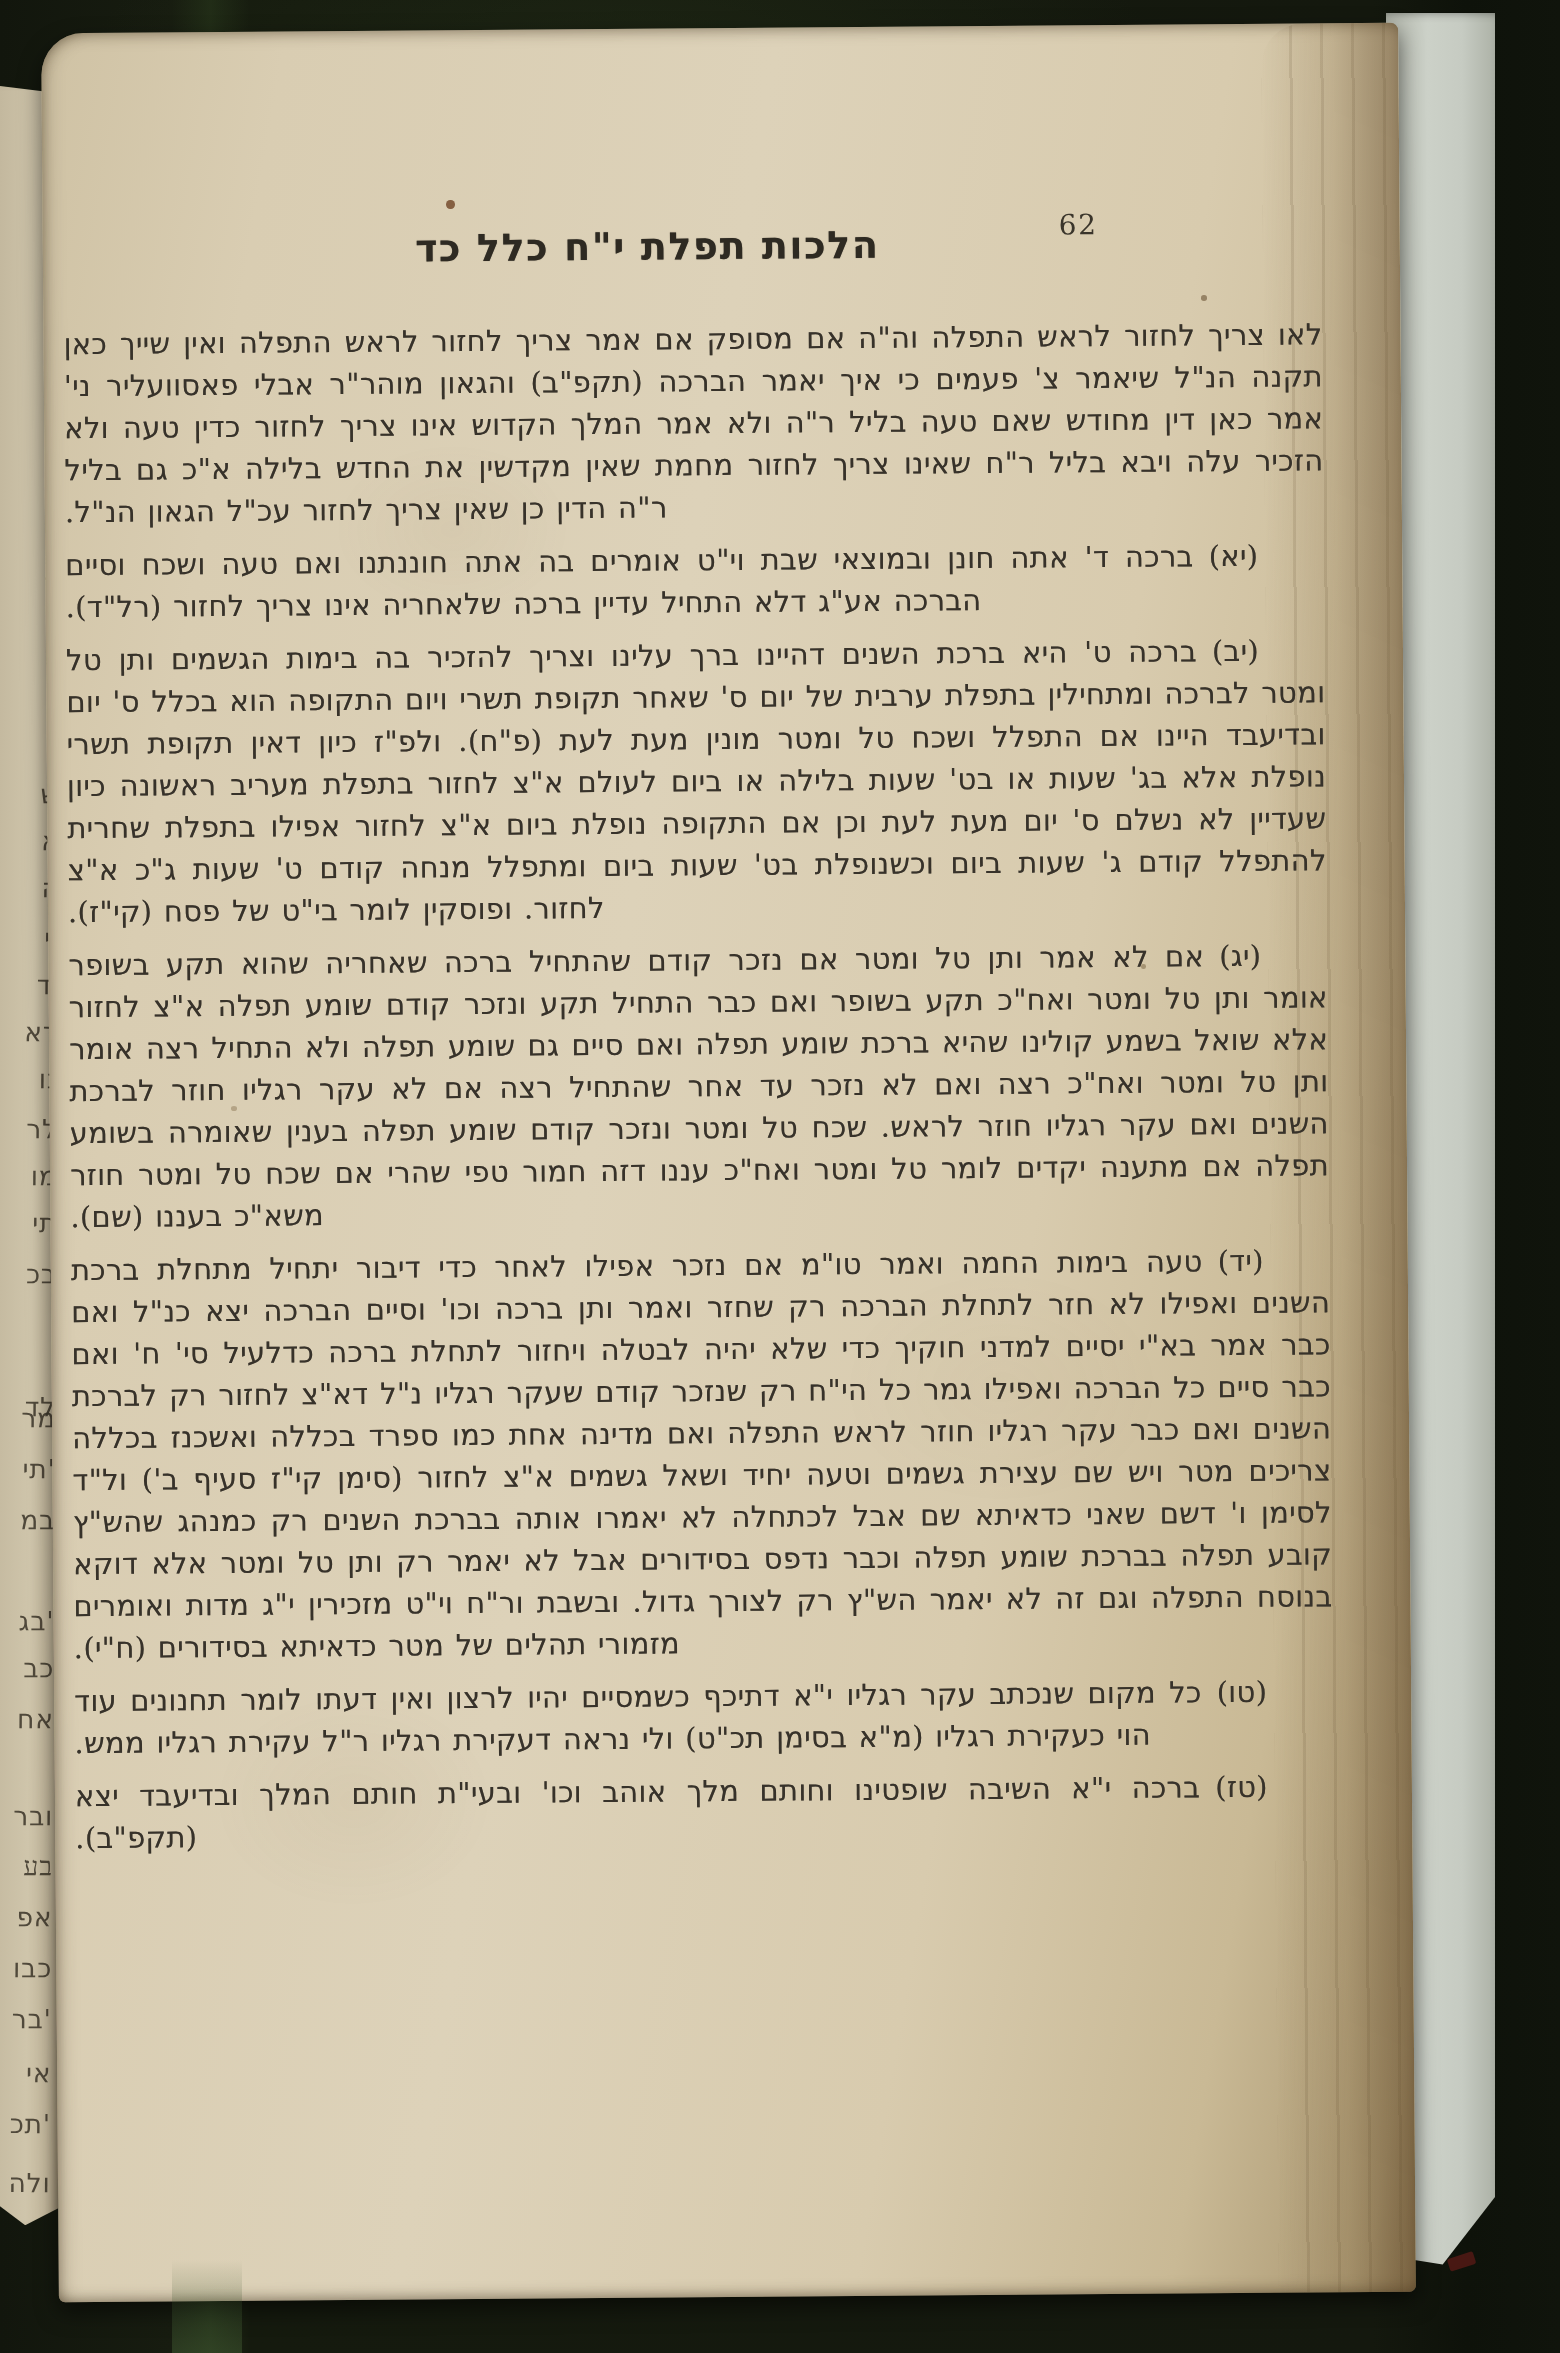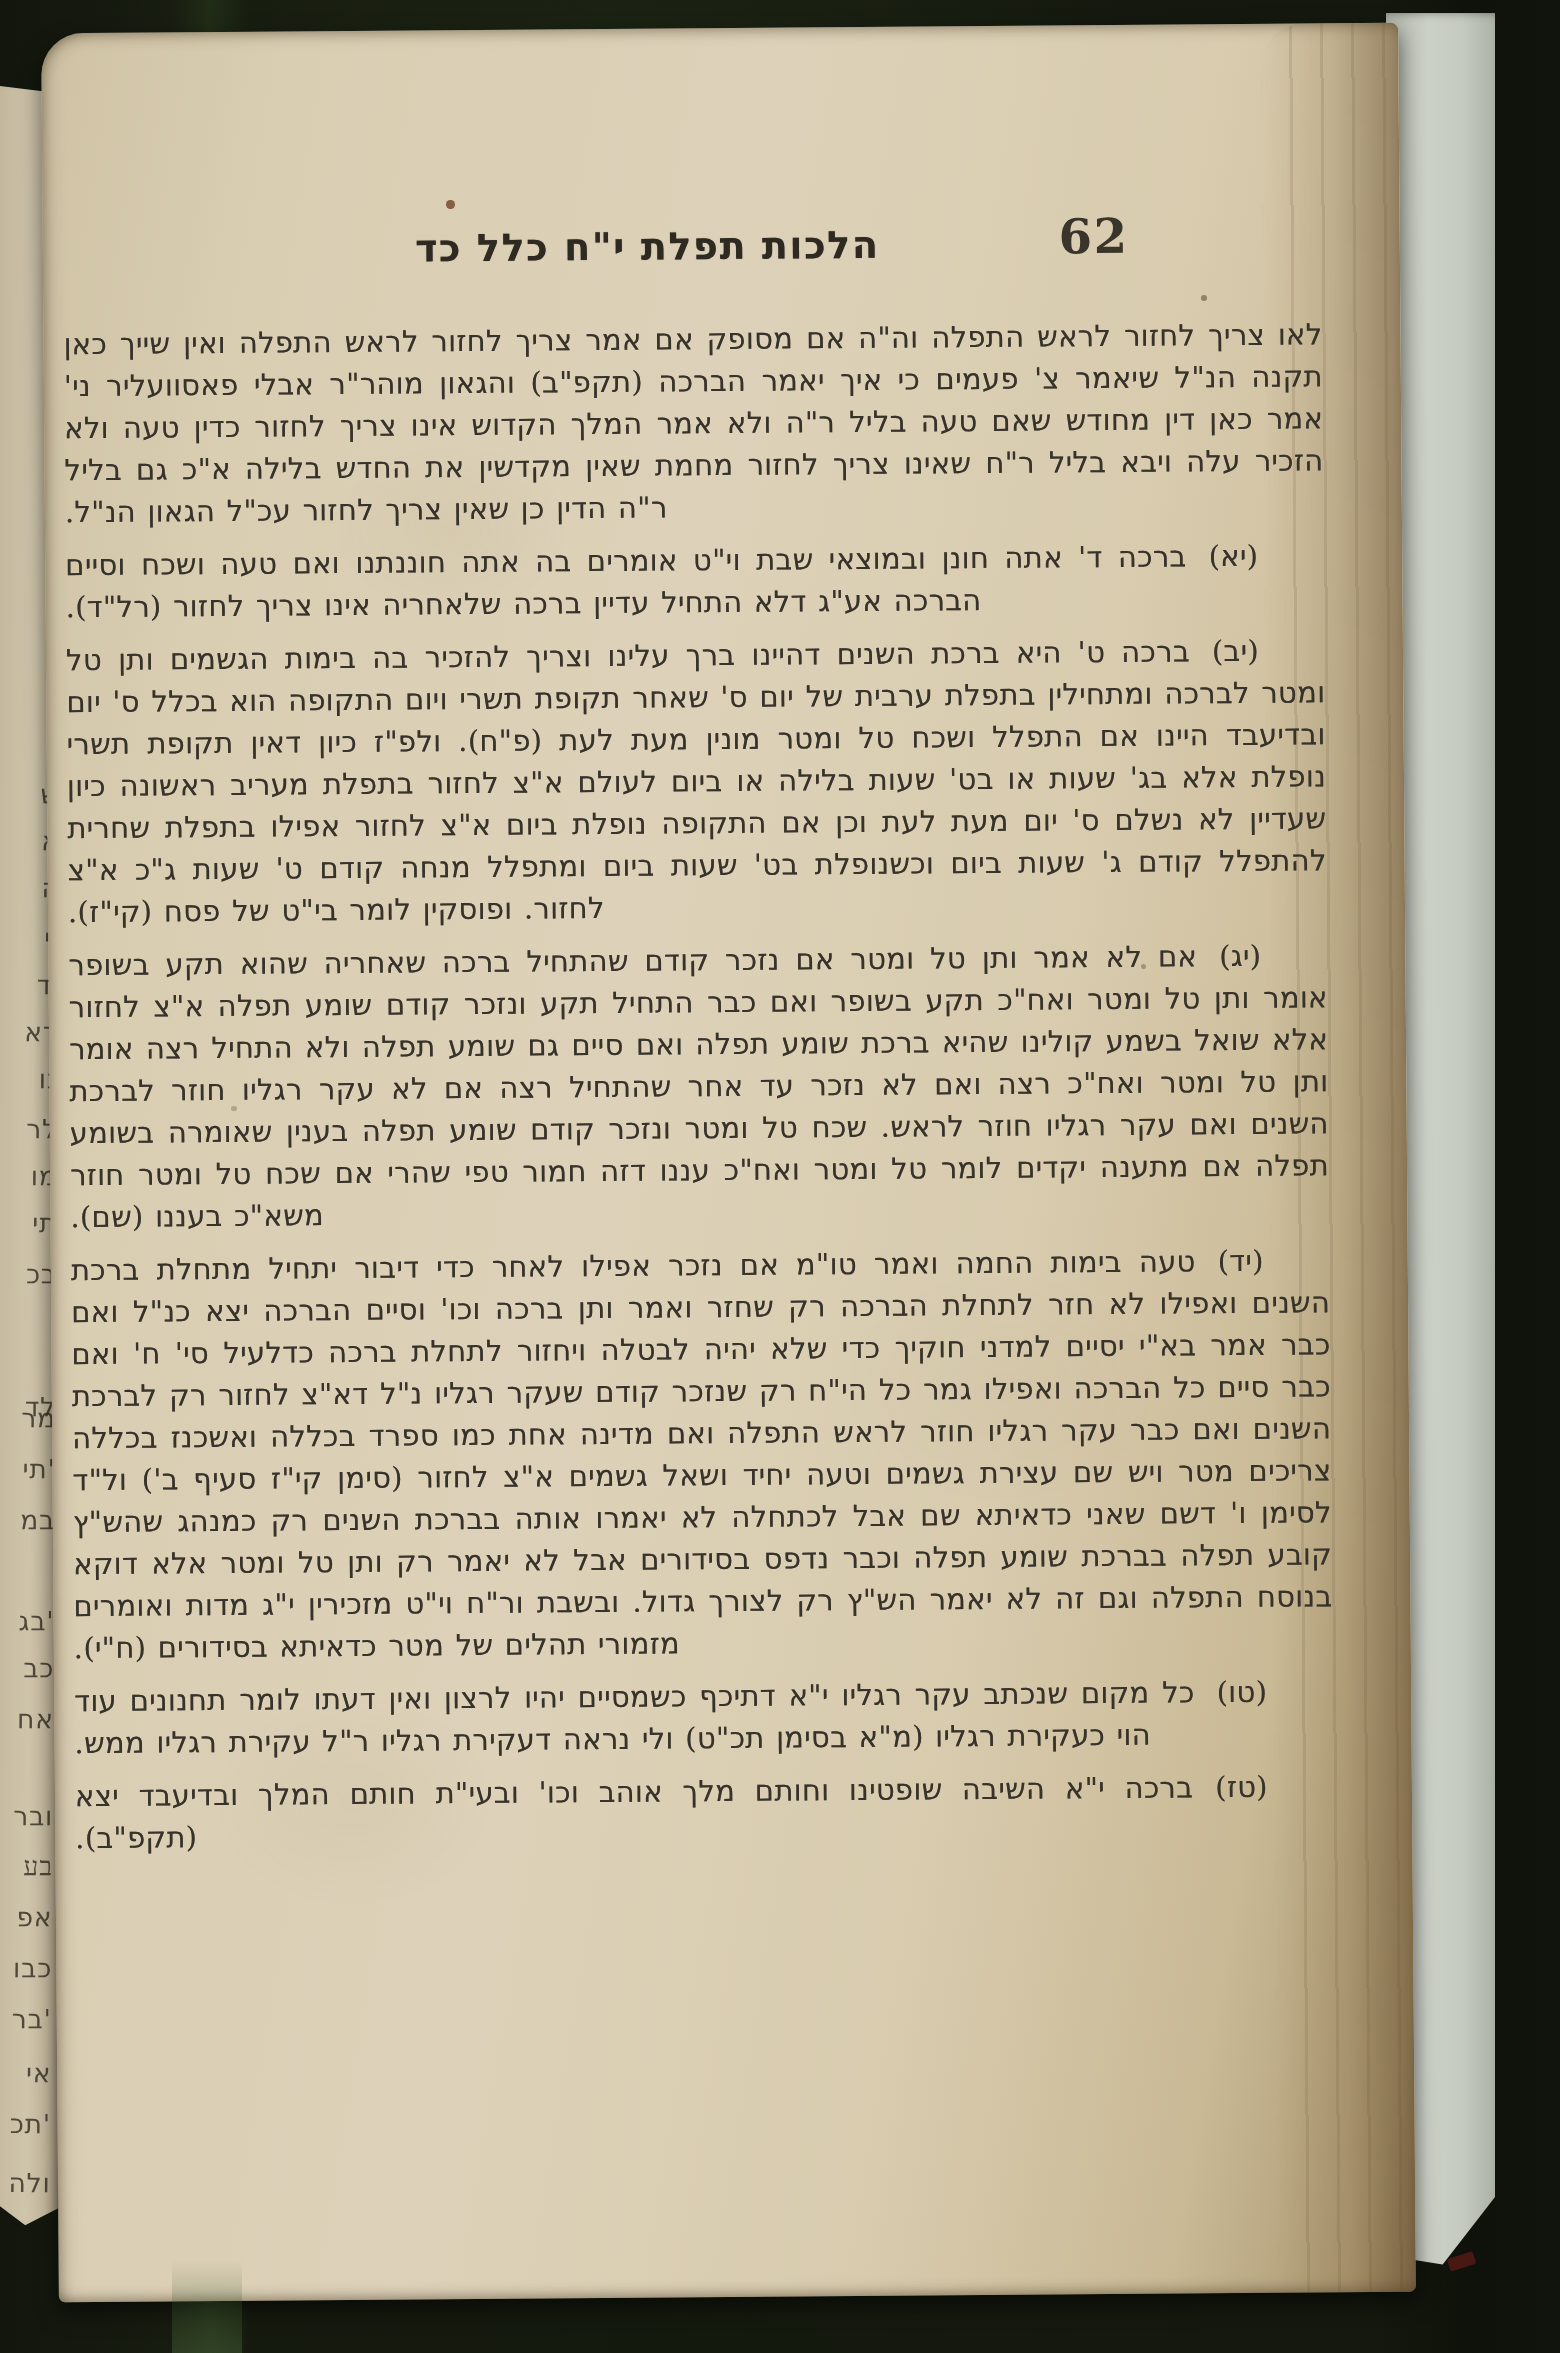--- a/index.html
+++ b/index.html
@@ -46,31 +46,31 @@
   .page .mottle{position:absolute;inset:0;border-radius:inherit;pointer-events:none;opacity:.5;
     background:
       radial-gradient(172px 125px at 30% 22%, rgba(120,95,55,.10), rgba(0,0,0,0) 70%),
       radial-gradient(234px 172px at 70% 60%, rgba(120,95,55,.08), rgba(0,0,0,0) 70%),
       radial-gradient(203px 156px at 22% 78%, rgba(120,95,55,.10), rgba(0,0,0,0) 70%);}
 
   
   .page-title{position:absolute;left:273px;top:195px;width:663px;text-align:center;
     direction:rtl;font-size:38px;font-weight:700;color:#2e2a22;letter-spacing:1.6px;
     text-shadow:0 0 0.8px rgba(46,42,34,.6);}
-  .page-number{position:absolute;left:1016px;top:183px;font-size:48px;color:#3a352b;
-    letter-spacing:1.6px;font-weight:bold;}
+  .page-number{position:absolute;left:1016px;top:183px;font-size:28px;color:#3a352b;
+    letter-spacing:1.6px;}
 
   
   .text-column{position:absolute;left:20px;top:290px;width:1259px;direction:rtl;
     font-size:29px;line-height:42px;color:#37322a;letter-spacing:0.3px;word-spacing:2px;
     text-shadow:0 0 0.5px rgba(55,50,42,.55);}
   .para{margin:0;text-align:justify;text-align-last:left;}
   .para.has-marker{text-indent:66px;margin-top:11px;}
   .para.no-marker{text-indent:0;}
-  .marker{margin-left:22px;}
+  .marker{margin-left:15px;}
   .marker:empty{display:none;margin:0;}
 
   
   .stain{position:absolute;border-radius:50%;pointer-events:none;}
   .stain.s1{left:446px;top:200px;width:8.6px;height:9.4px;background:#6f4425;opacity:.8;}
   .stain.s2{left:1201px;top:295px;width:5.5px;height:5.5px;background:#6a5435;opacity:.6;}
   .stain.s3{left:1141px;top:964px;width:4.7px;height:4.7px;background:#75603d;opacity:.5;}
   .stain.s4{left:231px;top:1106px;width:6.2px;height:4.7px;background:#7a6440;opacity:.4;}
 </style>
 </head>

